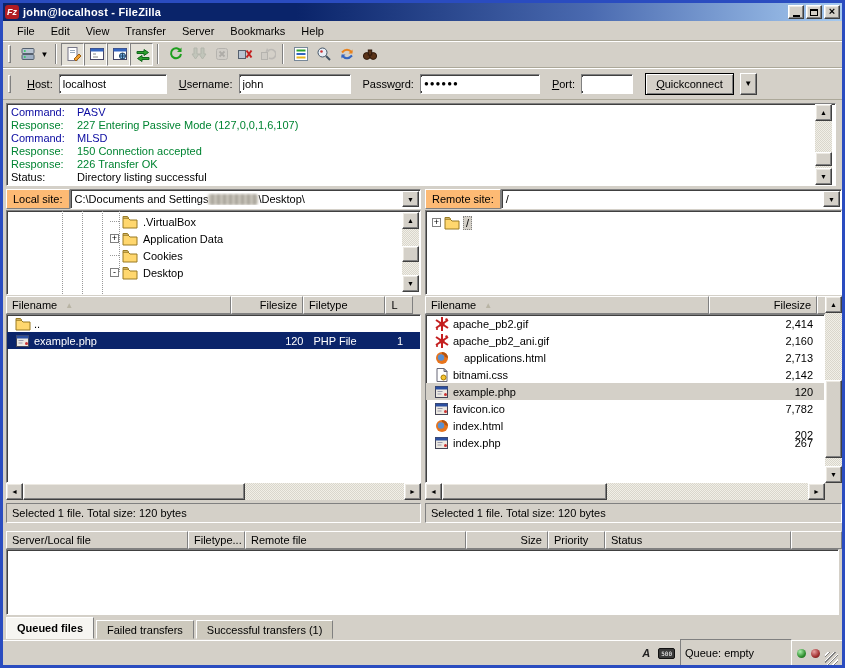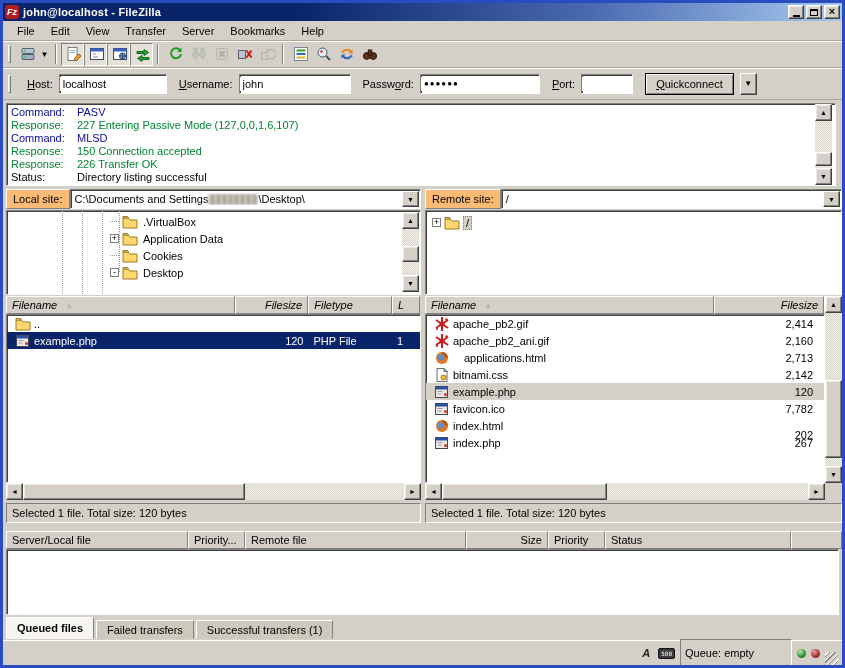--- a/index.html
+++ b/index.html
@@ -95,21 +95,21 @@
   .expander{width:9px;height:9px;background:#fff;border:1px solid #808080;font-size:9px;
     line-height:7px;text-align:center;display:inline-block;color:#000;}
   .conn{width:9px;height:1px;background-image:repeating-linear-gradient(to right,#999 0 1px,transparent 1px 2px);}
   .tree-label{padding:0 2px;margin-left:3px;white-space:nowrap;}
   .tree-label.selected{background:#d4d0c8;border:1px dotted #808080;}
   .icon{display:inline-flex;align-items:center;justify-content:center;width:16px;height:16px;margin-left:3px;}
   .splitter{position:absolute;left:418px;top:0;width:4px;height:106px;background:#d4d0c8;}
   
   .listrow{position:absolute;left:0;top:293px;width:839px;height:227px;}
   .list-panel{position:absolute;top:0;height:227px;}
-  .list-header{position:absolute;left:0;top:0;right:1px;height:18px;display:flex;font-style:italic;}
+  .list-header{position:absolute;left:0;top:0;right:8px;height:18px;display:flex;}
   .col{height:18px;background:#d4d0c8;border:1px solid;border-color:#fff #808080 #808080 #fff;
     display:inline-flex;align-items:center;padding:0 5px;overflow:hidden;white-space:nowrap;}
   .col.right{justify-content:flex-end;padding-left:28px;}
   .sort-icon{color:#b8b4a4;font-size:8px;margin-left:8px;}
   .list-body{position:absolute;left:0;top:18px;background:#fff;
     border:1px solid;border-color:#808080 #fff #fff #808080;box-shadow:inset 1px 1px 0 #404040;overflow:hidden;}
   .file-row{display:flex;height:17px;align-items:center;white-space:nowrap;}
   .file-row .cell{display:inline-flex;align-items:center;height:17px;padding:0 5px;overflow:hidden;}
   .file-row .cell.right{justify-content:flex-end;}
   .file-row.sel-navy{background:#0a246a;color:#fff;}
@@ -629,21 +629,21 @@
         <div class="sb-btn" style="left:0;top:0;">◄</div>
         <div class="sb-thumb" style="left:17px;top:0;width:165px;height:17px;"></div>
         <div class="sb-btn" style="right:0;top:0;">►</div>
       </div>
       <div class="status-line" style="left:0;top:207px;width:417px;">Selected 1 file. Total size: 120 bytes</div>
     </div>
   </div>
 
   <div class="queue-header" id="queueHeader">
       <div class="col" style="width: 182px;">Server/Local file</div>
-      <div class="col" style="width: 57px;">Priority...</div>
+      <div class="col" style="width: 57px;">Filetype...</div>
       <div class="col" style="width: 221px;">Remote file</div>
       <div class="col right" style="width: 82px;">Size</div>
       <div class="col" style="width: 57px;">Priority</div>
       <div class="col" style="width: 186px;">Status</div>
       <div class="col" style="width: 51px;"></div>
     </div>
   <div class="queue-body"></div>
 
   <div class="tabs" id="tabs">
       <div class="tab active">Queued files</div>

